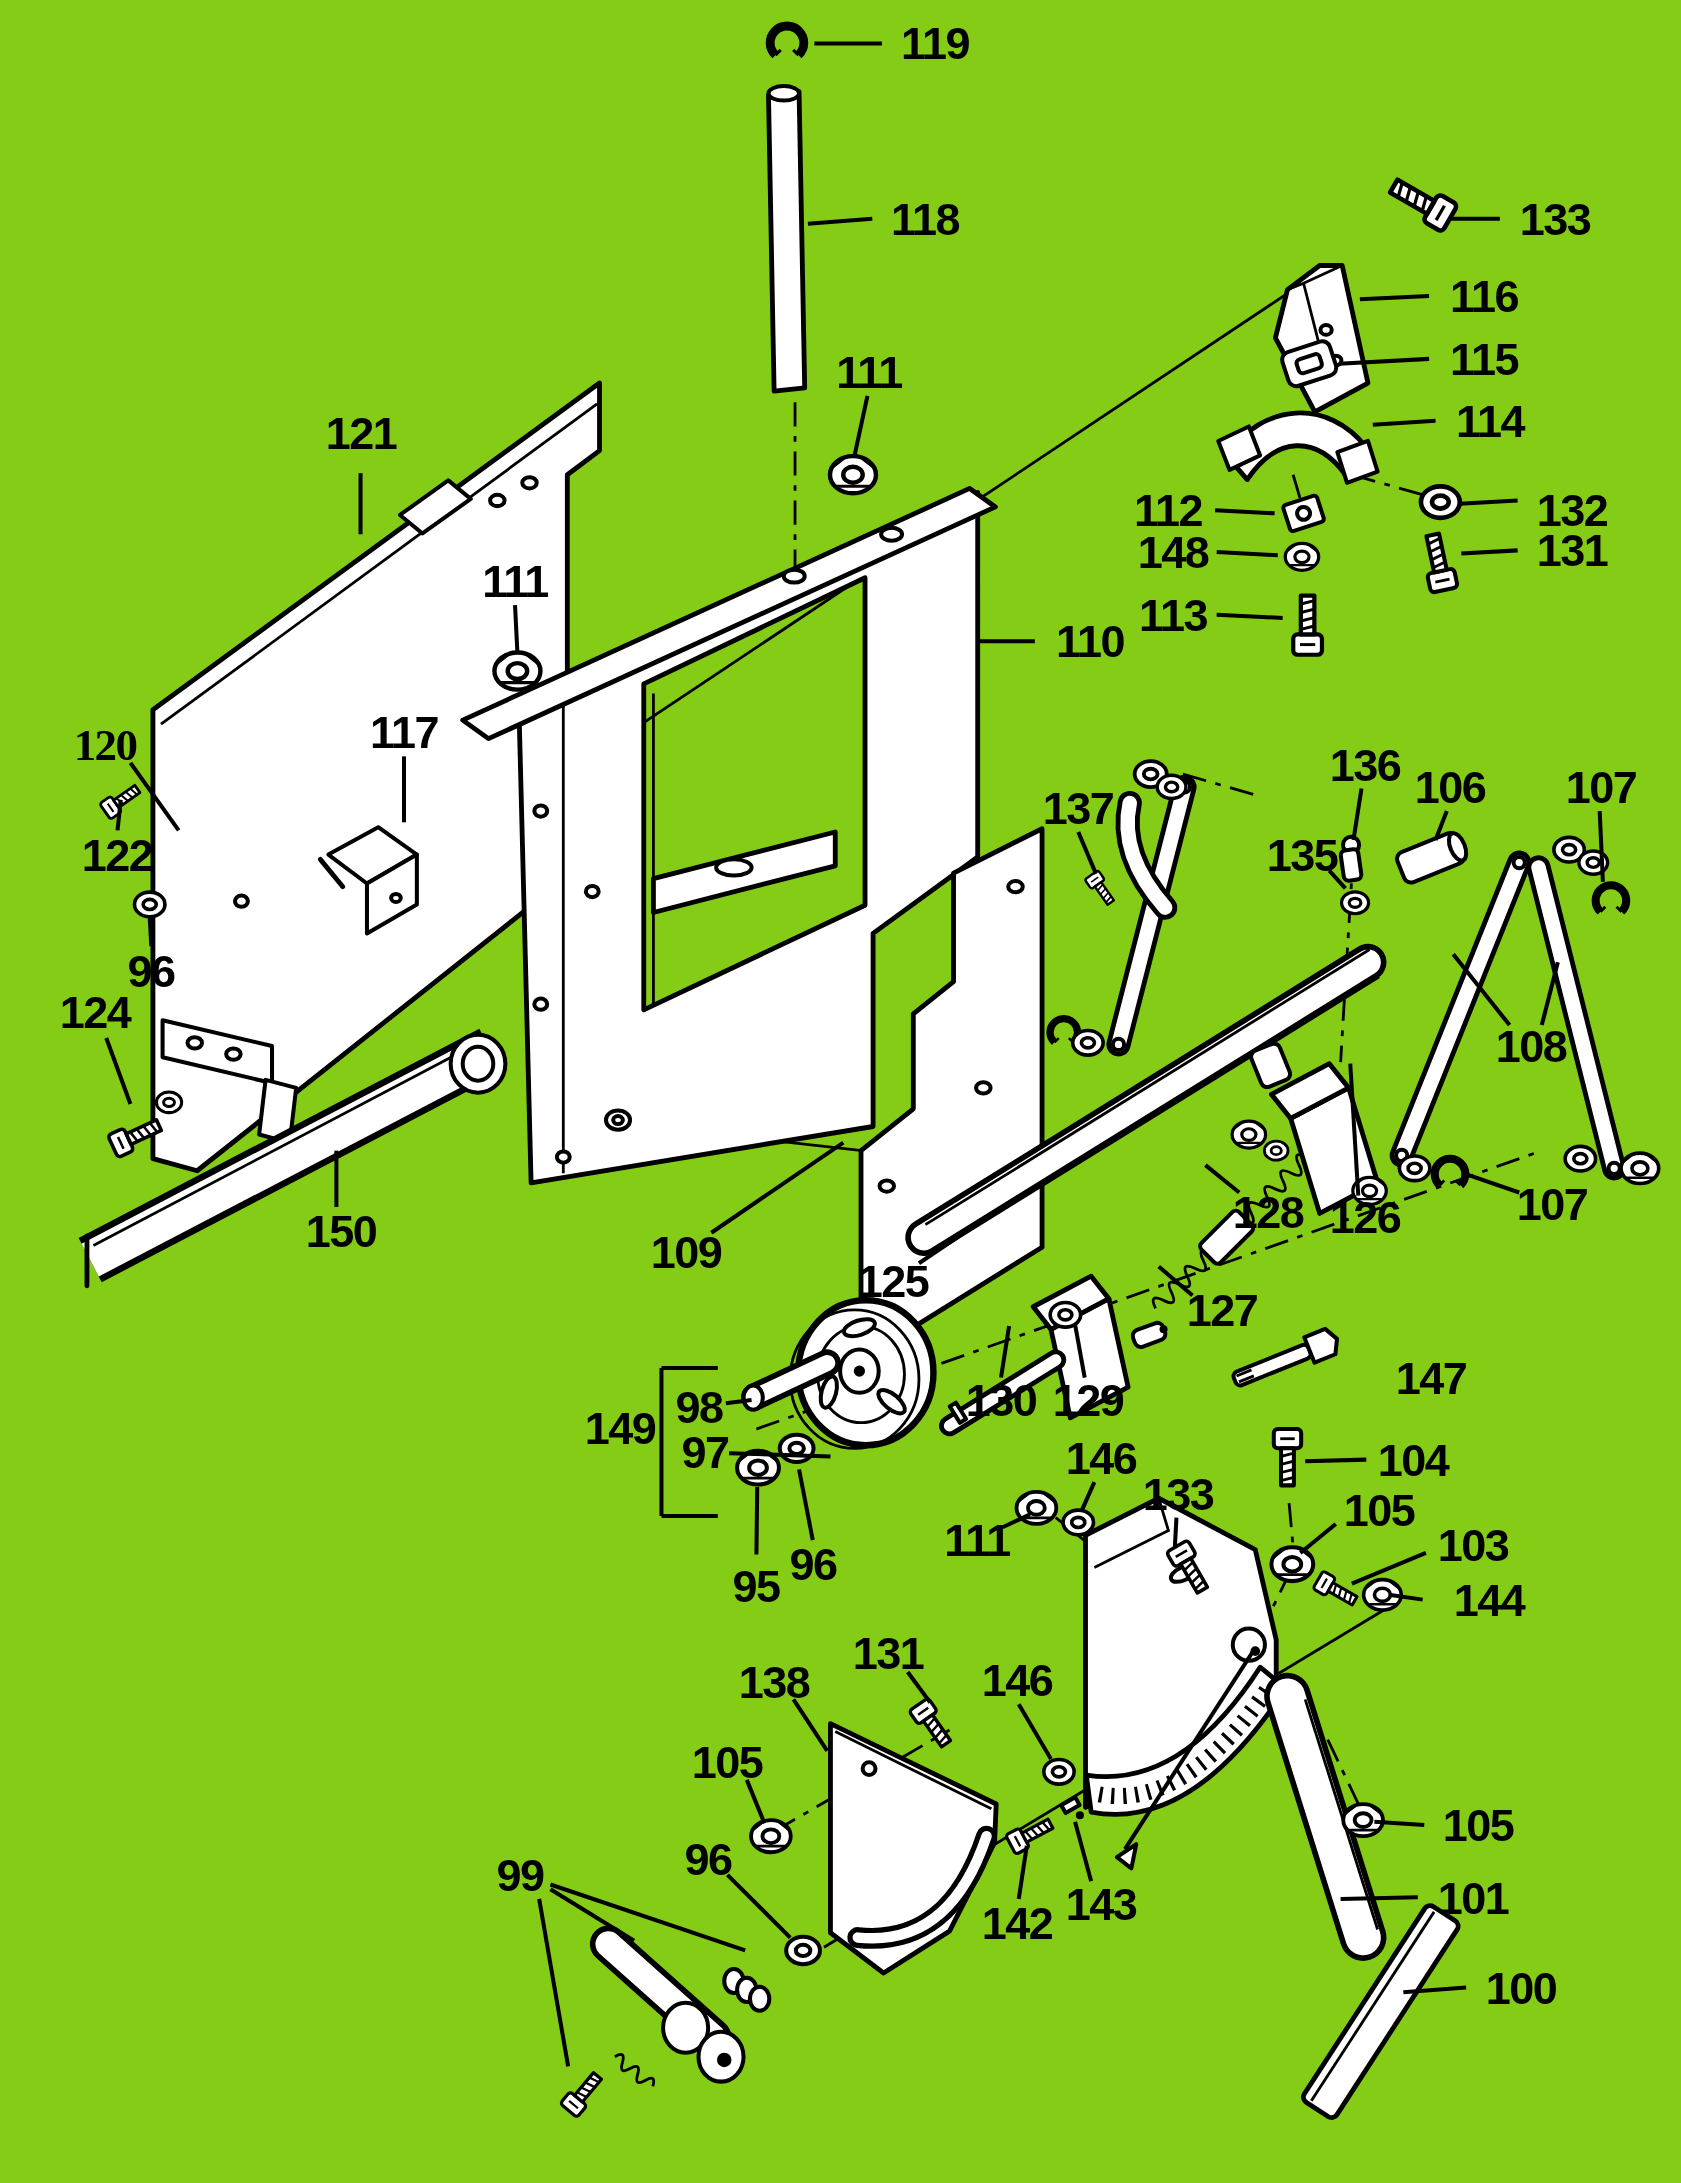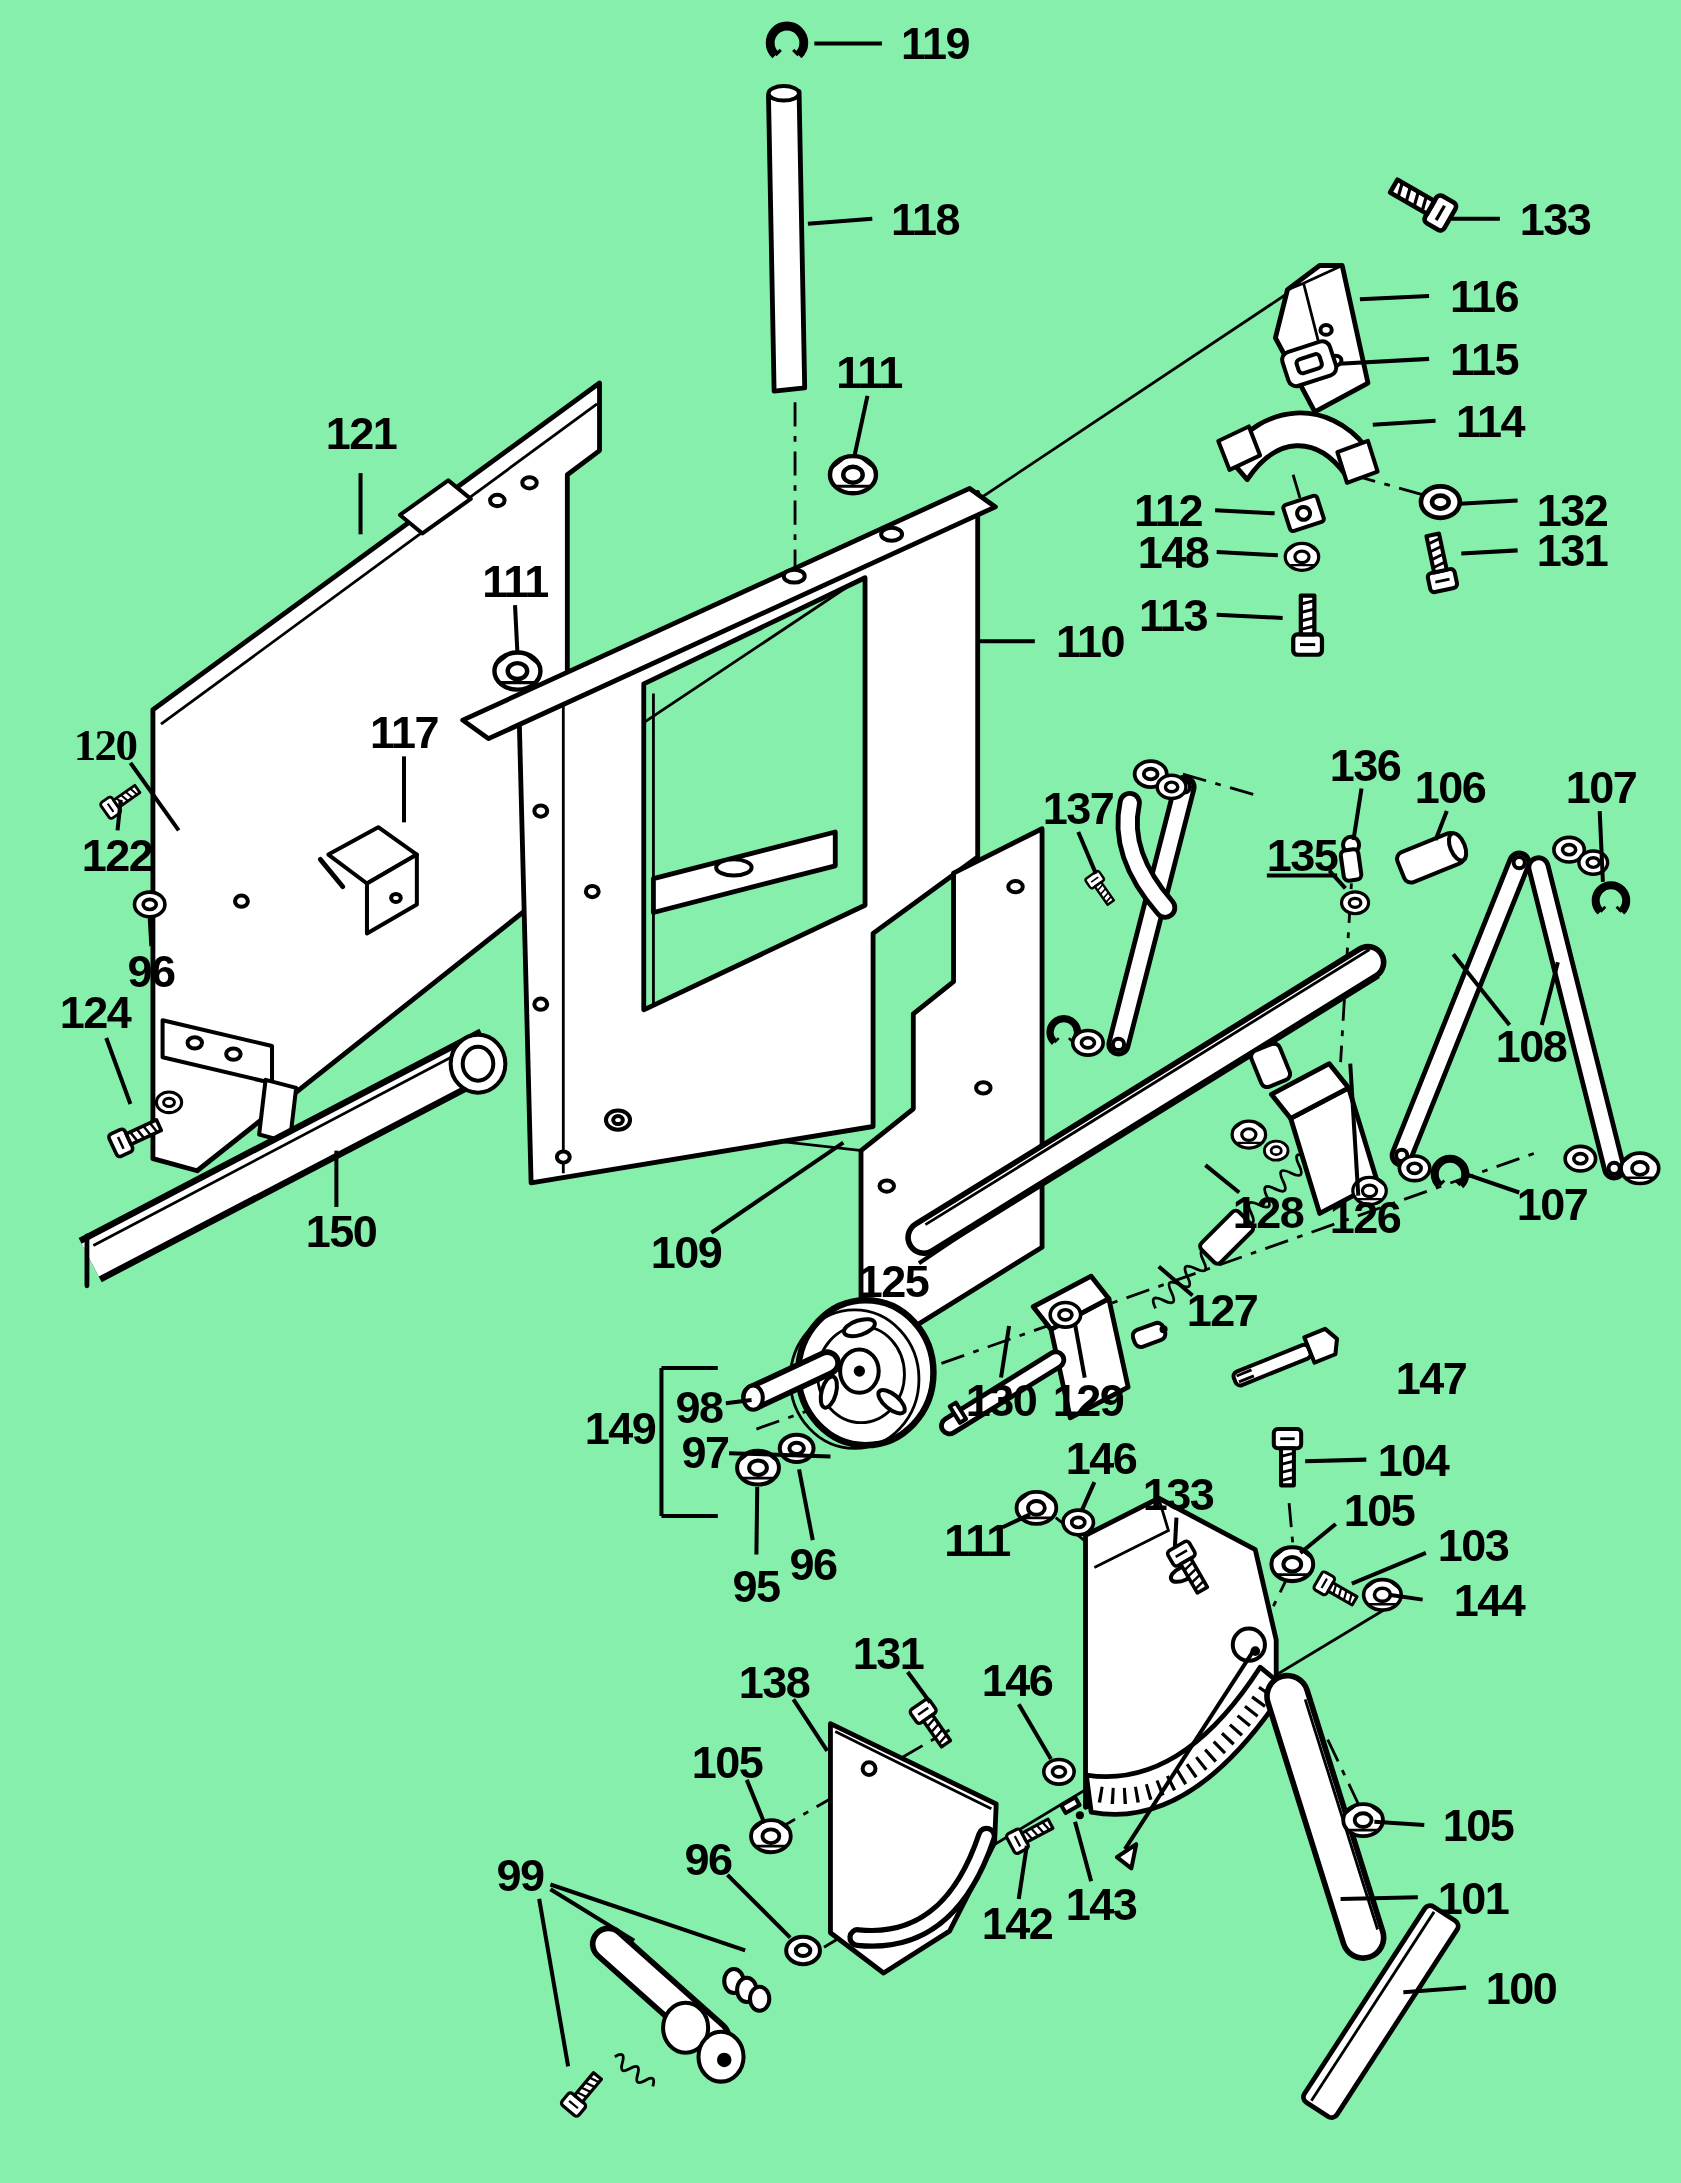--- a/index.html
+++ b/index.html
@@ -20,21 +20,21 @@
   .co{stroke:#000;stroke-width:46;stroke-linecap:round;fill:none;}
   .ci{stroke:#fff;stroke-width:32;stroke-linecap:round;fill:none;}
   .ro{stroke:#000;stroke-width:58;stroke-linecap:round;fill:none;}
   .ri{stroke:#fff;stroke-width:44;stroke-linecap:round;fill:none;}
   .cl{stroke:#000;stroke-width:3.5;fill:none;stroke-dasharray:30 12 7 12;}
   .d{fill:#000;stroke:none;}
 </style>
 </head>
 <body>
 
-<div id="stage" style="background: #86efac;">
+<div id="stage" style="background: #84cc16;">
 
   <svg id="art" viewBox="0 0 2089 2713" xmlns="http://www.w3.org/2000/svg">
     <defs>
       <g id="nut">
         <ellipse class="h" cx="0" cy="0" rx="26" ry="21"></ellipse>
         <path class="t" d="M-24,-8 L-10,-19 M24,-8 L10,-19 M-20,13 L20,13"></path>
         <ellipse class="h" cx="0" cy="0" rx="11" ry="9"></ellipse>
       </g>
       <g id="washer">
         <ellipse class="h" cx="0" cy="0" rx="21" ry="17"></ellipse>
@@ -420,21 +420,21 @@
       <div class="callout" style="left: 1090px; top: 641px; color: rgb(0, 0, 0);">110</div>
       <div class="callout" style="left: 404px; top: 732px; color: rgb(0, 0, 0);">117</div>
       <div class="callout" style="left: 105px; top: 745px; color: rgb(0, 0, 0); font-family: Liberation Serif, serif;">120</div>
       <div class="callout" style="left: 117px; top: 855px; color: rgb(0, 0, 0);">122</div>
       <div class="callout" style="left: 151px; top: 971px; color: rgb(0, 0, 0);">96</div>
       <div class="callout" style="left: 95px; top: 1012px; color: rgb(0, 0, 0);">124</div>
       <div class="callout" style="left: 1078px; top: 808px; color: rgb(0, 0, 0);">137</div>
       <div class="callout" style="left: 1365px; top: 765px; color: rgb(0, 0, 0);">136</div>
       <div class="callout" style="left: 1450px; top: 787px; color: rgb(0, 0, 0);">106</div>
       <div class="callout" style="left: 1601px; top: 787px; color: rgb(0, 0, 0);">107</div>
-      <div class="callout" style="left: 1302px; top: 855px; color: rgb(0, 0, 0); text-decoration: underline;">135</div>
+      <div class="callout" style="left: 1302px; top: 855px; color: rgb(0, 0, 0);">135</div>
       <div class="callout" style="left: 1531px; top: 1046px; color: rgb(0, 0, 0);">108</div>
       <div class="callout" style="left: 1552px; top: 1204px; color: rgb(0, 0, 0);">107</div>
       <div class="callout" style="left: 1268px; top: 1212px; color: rgb(0, 0, 0);">128</div>
       <div class="callout" style="left: 1365px; top: 1217px; color: rgb(0, 0, 0);">126</div>
       <div class="callout" style="left: 893px; top: 1281px; color: rgb(0, 0, 0);">125</div>
       <div class="callout" style="left: 1222px; top: 1310px; color: rgb(0, 0, 0);">127</div>
       <div class="callout" style="left: 341px; top: 1231px; color: rgb(0, 0, 0);">150</div>
       <div class="callout" style="left: 686px; top: 1252px; color: rgb(0, 0, 0);">109</div>
       <div class="callout" style="left: 1001px; top: 1400px; color: rgb(0, 0, 0);">130</div>
       <div class="callout" style="left: 1088px; top: 1400px; color: rgb(0, 0, 0);">129</div>

